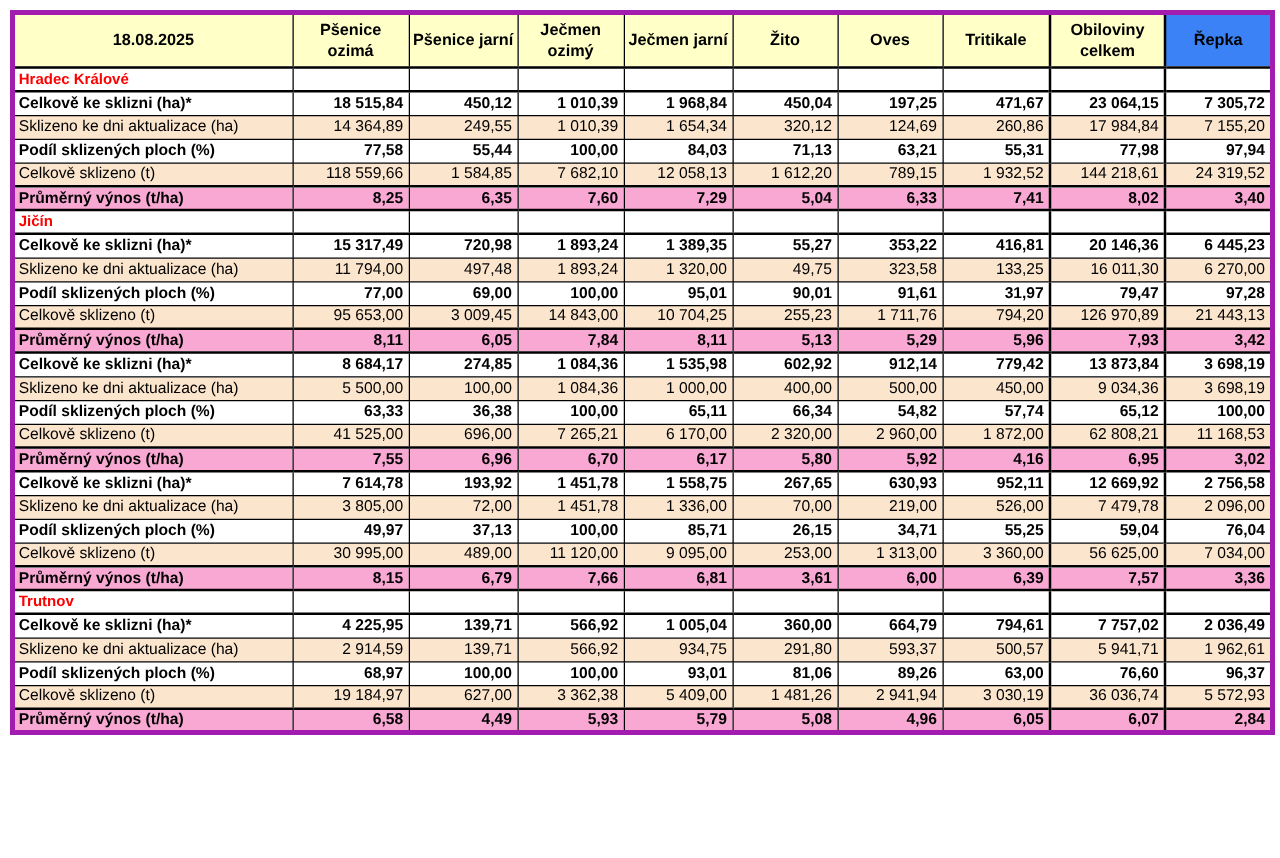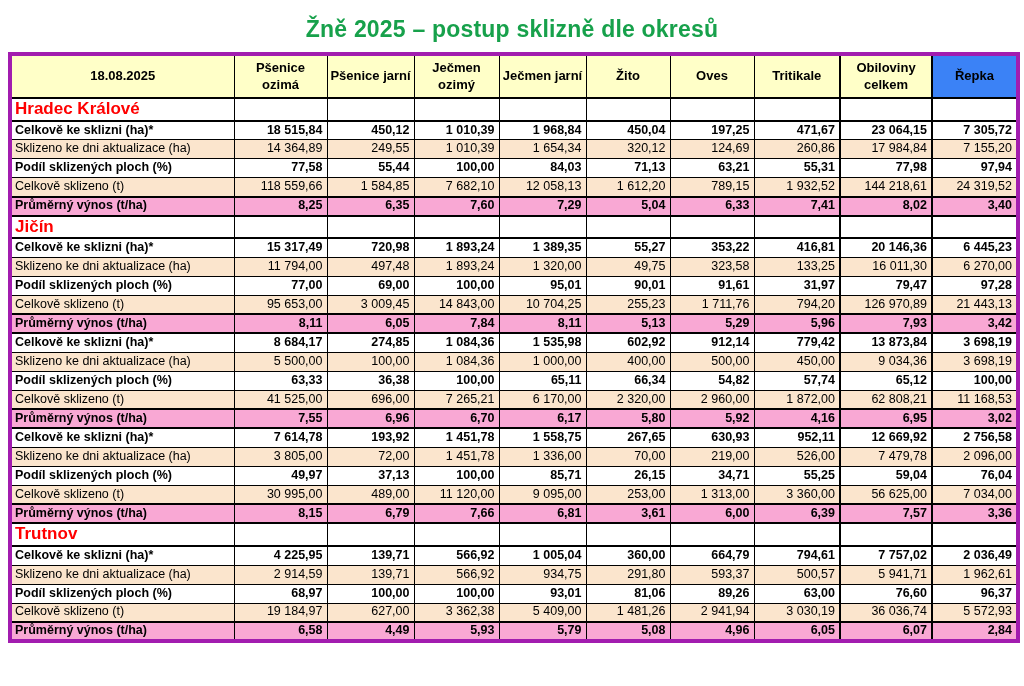--- a/index.html
+++ b/index.html
@@ -42,37 +42,36 @@
   }
   th.repka{background:#3b82f6;}
   .thick-left{border-left:2px solid #000 !important;}
 
   tbody tr{height:19px;}
   td{font-size:12.5px;white-space:nowrap;line-height:1.1;}
   td.label{text-align:left;padding:1px 2px 1px 3px;}
   td.num{text-align:right;padding:1px 4px 1px 2px;}
 
   tr.district-row td{border-top:2px solid #000;background:#ffffff;}
-  td.district{color:#ff0000;font-weight:bold;font-size:17px;}
+  td.district{color:#ff0000;font-weight:bold;font-size:12px;}
 
   tr.bold-row td{font-weight:bold;background:#ffffff;}
   tr.thick-top td{border-top:2px solid #000;}
   tr.tan-row td{background:#fbe5cd;font-weight:normal;}
   tr.yellow-row td{
     background:#f9a8d4;
     font-weight:bold;
     border-top:2px solid #000;
     border-bottom:2px solid #000;
   }
 </style>
 </head>
 <body>
 
 <div class="page">
-  <div class="title">Žně 2025 – postup sklizně dle okresů</div>
   <table>
     <colgroup>
       <col class="c-label">
       <col class="c-d0">
         <col class="c-d1">
         <col class="c-d2">
         <col class="c-d3">
       <col class="c-d4">
         <col class="c-d5">
         <col class="c-d6">

